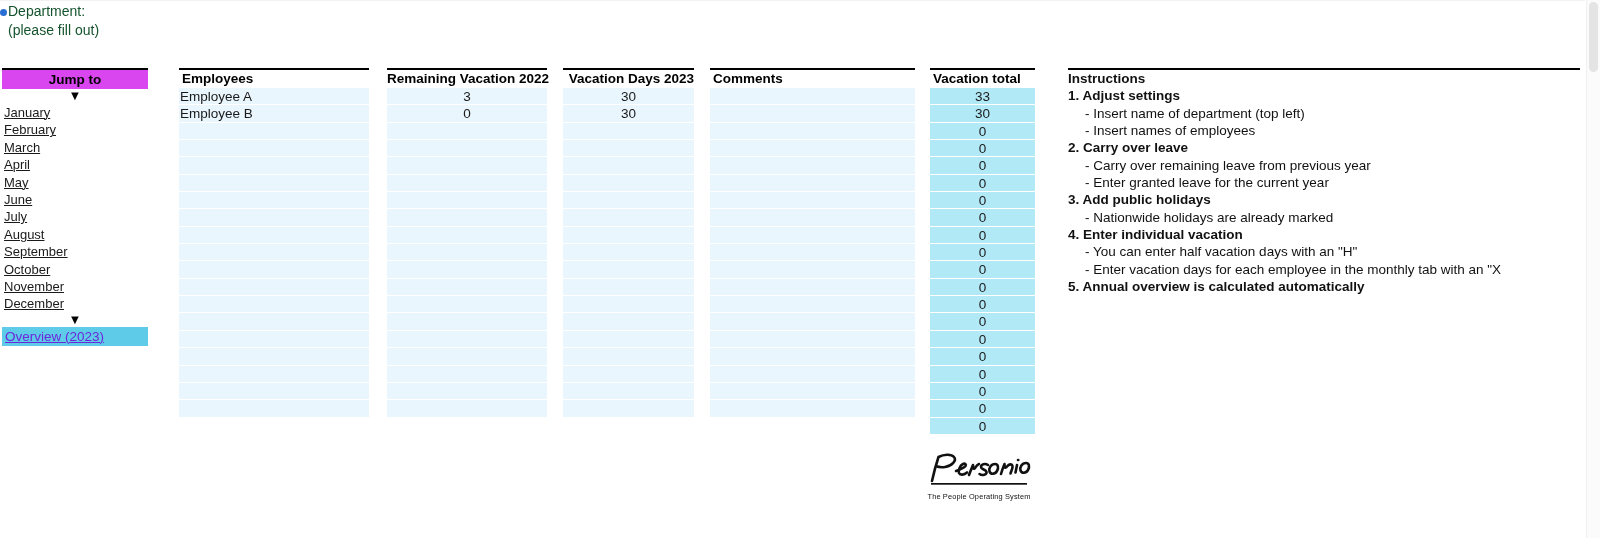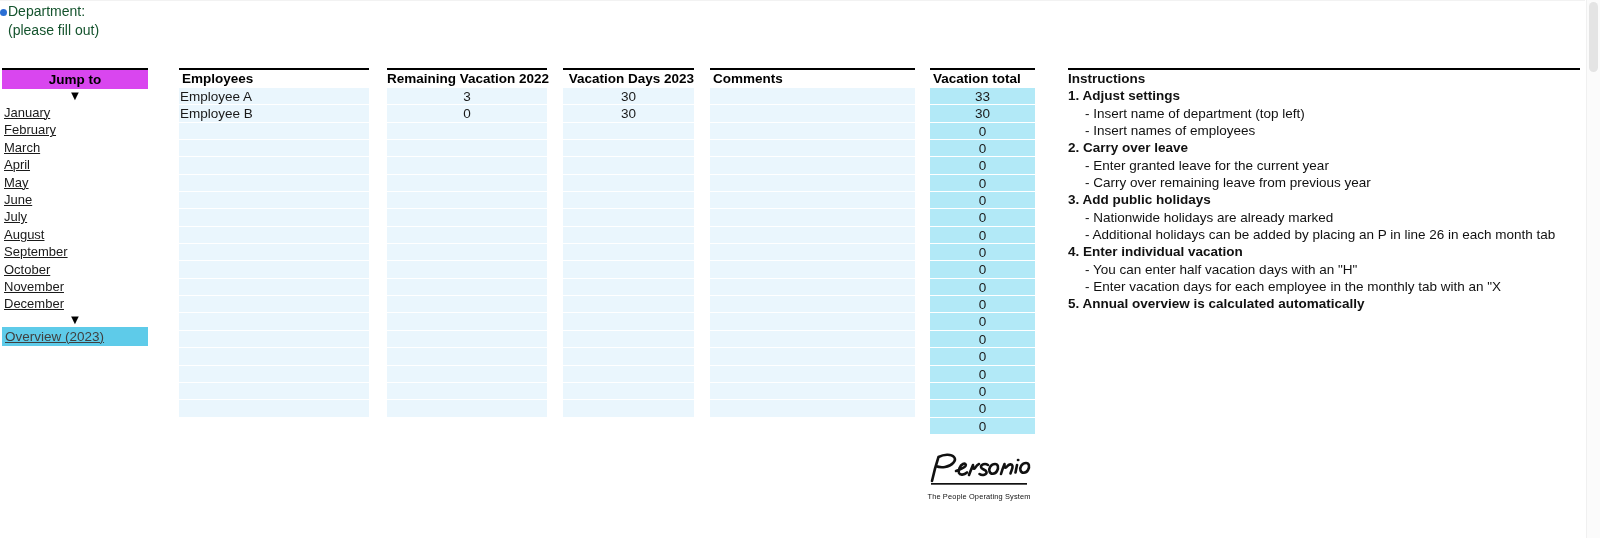--- a/index.html
+++ b/index.html
@@ -84,21 +84,21 @@
     text-underline-offset: 1px;
     padding-left: 2px;
     white-space: nowrap;
   }
   #overview-link {
     display: block;
     background: #5ecbe9;
     font-size: 13.5px;
     line-height: 19px;
     height: 19px;
-    color: #404040;
+    color: #6d28d9;
     text-decoration: underline;
     text-decoration-thickness: 1px;
     text-underline-offset: 1px;
     padding-left: 3px;
     box-sizing: border-box;
     width: 146px;
   }
 
   
   .col {
@@ -378,25 +378,24 @@
 </div>
 
 <div id="instructions">
   <div id="instr-rule"></div>
   <div class="instr-line bold">Instructions</div>
   <div id="instr-lines">
       <div class="instr-line bold">1. Adjust settings</div>
       <div class="instr-line sub">- Insert name of department (top left)</div>
       <div class="instr-line sub">- Insert names of employees</div>
       <div class="instr-line bold">2. Carry over leave</div>
+      <div class="instr-line sub">- Carry over remaining leave from previous year</div>
       <div class="instr-line sub">- Enter granted leave for the current year</div>
-      <div class="instr-line sub">- Carry over remaining leave from previous year</div>
       <div class="instr-line bold">3. Add public holidays</div>
       <div class="instr-line sub">- Nationwide holidays are already marked</div>
-      <div class="instr-line sub">- Additional holidays can be added by placing an P in line 26 in each month tab</div>
       <div class="instr-line bold">4. Enter individual vacation</div>
       <div class="instr-line sub">- You can enter half vacation days with an "H"</div>
       <div class="instr-line sub">- Enter vacation days for each employee in the monthly tab with an "X</div>
       <div class="instr-line bold">5. Annual overview is calculated automatically</div>
     </div>
 </div>
 
 <div id="logo-wrap">
   <svg id="logo-mark" width="112" height="40" viewBox="0 0 224 80" aria-hidden="true">
     <g fill="none" stroke="#111111" stroke-width="5.2" stroke-linecap="round" stroke-linejoin="round">

